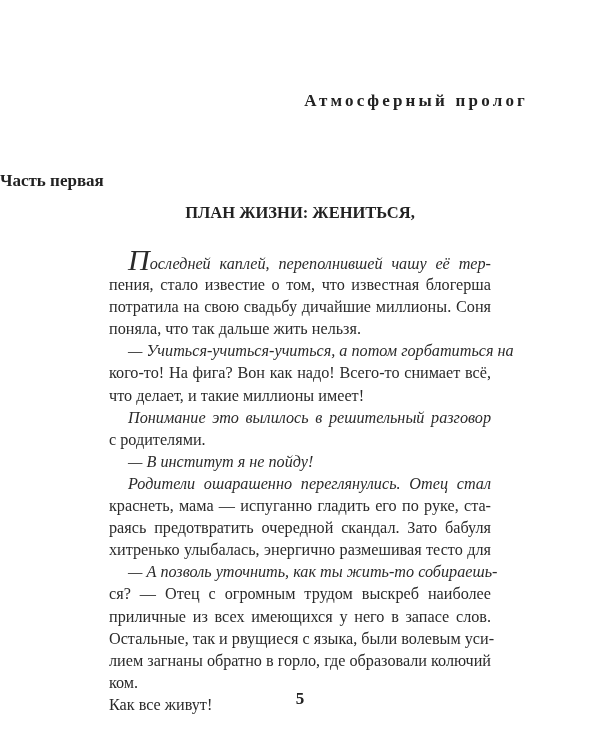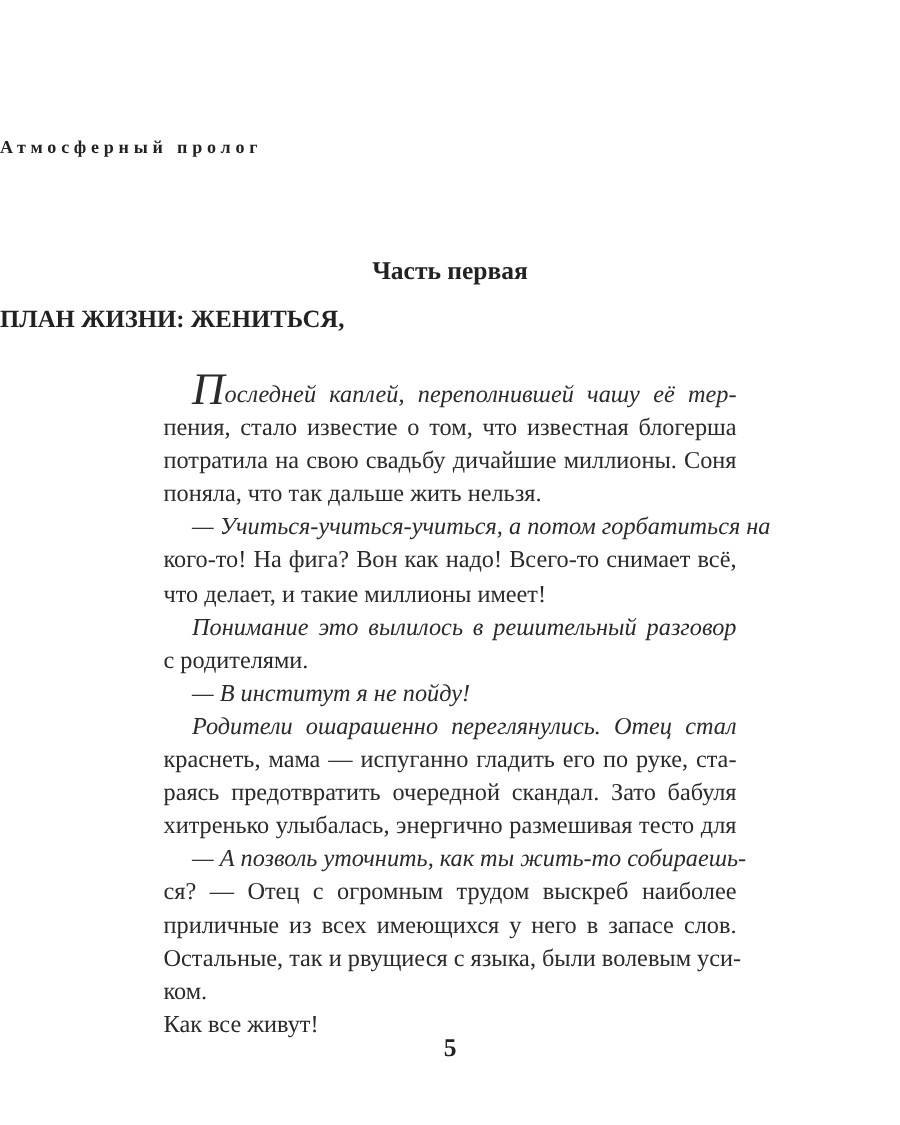--- a/index.html
+++ b/index.html
@@ -6,33 +6,33 @@
     body {
       width: 600px; height: 750px;
       background: #ffffff;
       position: relative;
       overflow: hidden;
       font-family: "Liberation Serif", "DejaVu Serif", serif;
       color: #1a1a1a;
     }
     .running-head {
       position: absolute; top: 91px; left: 0; width: 528px;
-      text-align: left;
-      font-size: 12px; font-weight: bold;
+      text-align: right;
+      font-size: 17px; font-weight: bold;
       letter-spacing: 3.2px;
       color: #222;
     }
     .part-title {
       position: absolute; top: 171px; left: 0; width: 600px;
-      text-align: center;
       font-size: 17px; font-weight: bold;
       color: #222;
     }
     .chapter-title {
       position: absolute; top: 202px; left: 0; width: 600px;
+      text-align: center;
       font-size: 16.5px; font-weight: bold;
       line-height: 21px;
       color: #222;
     }
     .body-text {
       position: absolute; top: 252px; left: 109px; width: 382px;
       font-size: 16.2px;
       line-height: 22.1px;
       color: #2a2a2a;
     }
@@ -80,17 +80,18 @@
   <span class="line last">с родителями.</span>
   <span class="line indent last">— В институт я не пойду!</span>
   <span class="line indent">Родители ошарашенно переглянулись. Отец стал</span>
   <span class="line">краснеть, мама — испуганно гладить его по руке, ста-</span>
   <span class="line">раясь предотвратить очередной скандал. Зато бабуля</span>
   <span class="line">хитренько улыбалась, энергично размешивая тесто для</span>
   <span class="line indent">— А позволь уточнить, как ты жить-то собираешь-</span>
   <span class="line">ся? — Отец с огромным трудом выскреб наиболее</span>
   <span class="line">приличные из всех имеющихся у него в запасе слов.</span>
   <span class="line">Остальные, так и рвущиеся с языка, были волевым уси-</span>
+  <span class="line">лием загнаны обратно в горло, где образовали колючий</span>
   <span class="line last">ком.</span>
   <span class="line last">Как все живут!</span>
 </div>
 
 <div class="page-number">5</div>
 
 </body></html>

